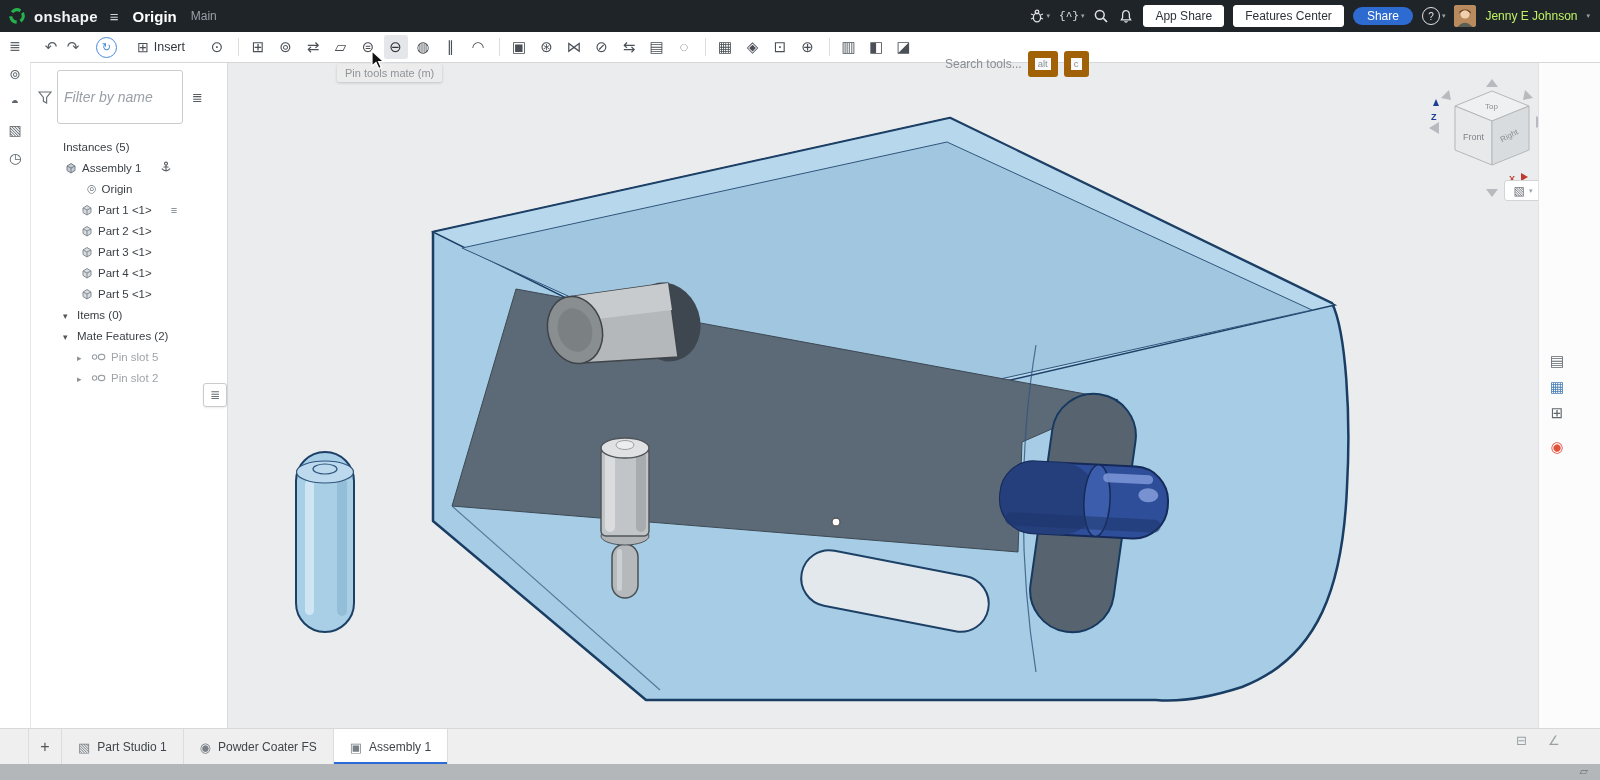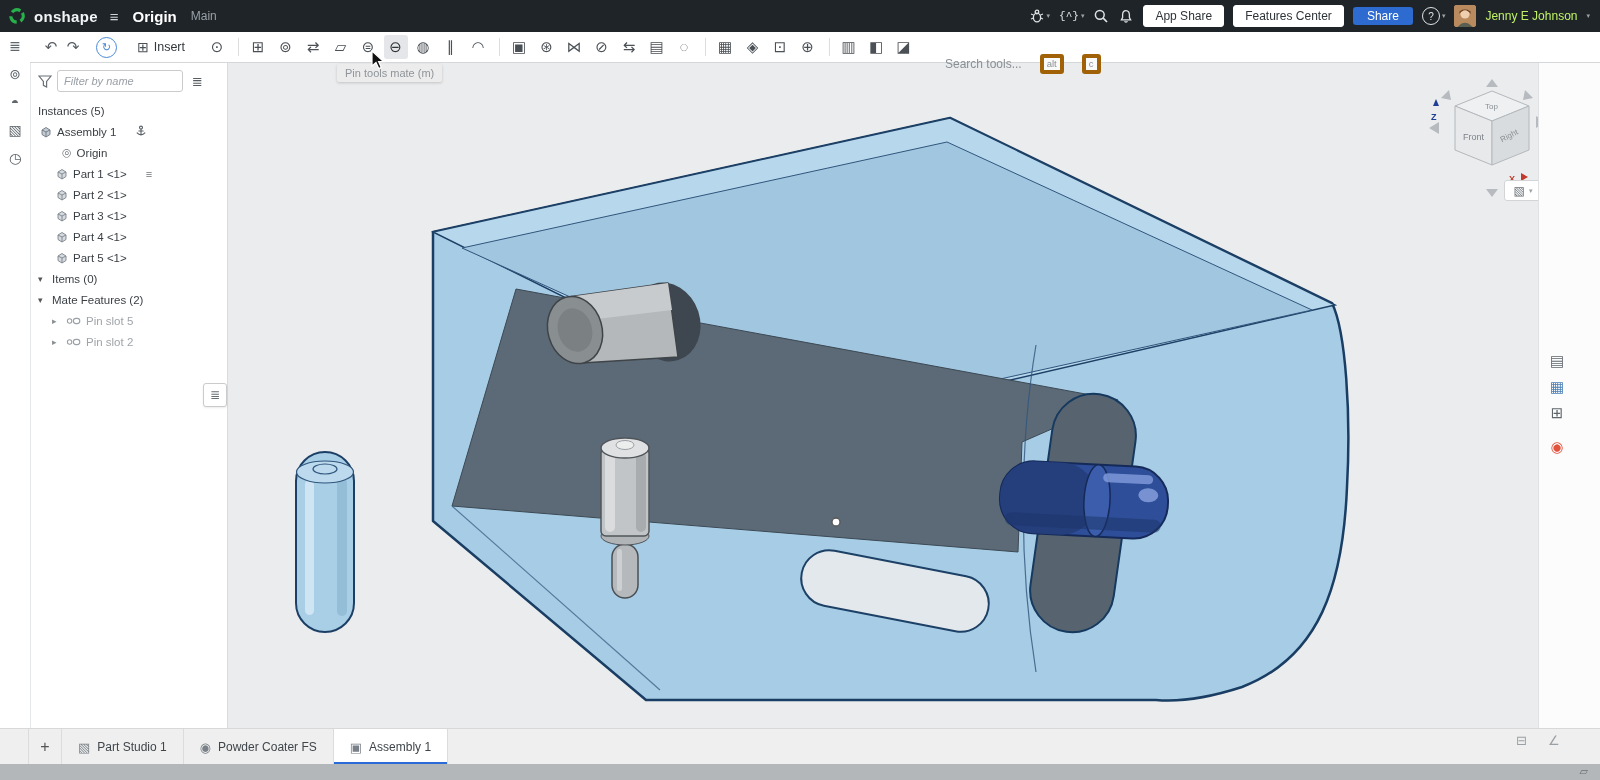--- a/index.html
+++ b/index.html
@@ -9,52 +9,52 @@
   .topbar{position:absolute;left:0;top:0;width:1600px;height:32px;background:#1f2428;display:flex;align-items:center;color:#fff;z-index:30;}
   .tb-left{display:flex;align-items:center;padding-left:8px;gap:8px;}
   .wordmark{font-size:15px;font-weight:700;letter-spacing:.3px;color:#f2f4f5;}
   .doc-menu{color:#cfd4d8;font-size:15px;margin-left:4px;cursor:default;}
   .doc-title{font-size:15px;font-weight:700;margin-left:6px;}
   .doc-branch{font-size:12px;color:#98a0a7;margin-left:6px;}
   .tb-right{margin-left:auto;display:flex;align-items:center;gap:9px;padding-right:10px;}
   .tb-ic{display:flex;align-items:center;gap:2px;color:#dfe3e6;}
   .caret{font-size:7px;color:#9aa1a7;}
   .btn-light{background:#ffffff;color:#2f3439;font-size:12px;padding:3px 11px;border-radius:3px;border:1px solid #ffffff;line-height:14px;}
-  .btn-share{color:#fff;font-size:12px;padding:2px 14px;border-radius:3px;border:none;line-height:14px;}
+  .btn-share{color:#fff;font-size:12px;padding:2px 14px;border-radius:10px;border:none;line-height:14px;}
   .help-circle{width:16px;height:16px;border:1.5px solid #dfe3e6;border-radius:50%;font-size:10px;display:flex;align-items:center;justify-content:center;color:#dfe3e6;}
   .avatar{width:22px;height:22px;border-radius:3px;overflow:hidden;background:#caa27a;}
   .user-name{font-size:12px;color:#bef264;}
   .braces{font-size:11px;color:#dfe3e6;font-family:"Liberation Mono","DejaVu Sans Mono",monospace;}
 
   
   .toolbar{position:absolute;left:30px;top:32px;width:1570px;height:30px;background:#fff;border-bottom:1px solid #d5d7d9;display:flex;align-items:center;z-index:20;}
   .t-undo,.t-redo{width:22px;text-align:center;font-size:15px;color:#565c61;}
   .t-undo{margin-left:10px;}
   .t-update{width:19px;height:19px;border:1.5px solid #4a8ad8;border-radius:50%;color:#4a8ad8;font-size:11px;display:flex;align-items:center;justify-content:center;margin-left:12px;}
   .insert-btn{display:flex;align-items:center;gap:5px;margin-left:14px;font-size:12.5px;color:#33383d;background:none;border:none;padding:3px 6px;}
   .insert-btn .g{font-size:14px;color:#4a5056;}
   .ticons{display:flex;align-items:center;margin-left:14px;}
   .ticon{width:24px;height:24px;line-height:24px;text-align:center;font-size:15px;color:#4a5056;border-radius:3px;margin-right:3.5px;position:relative;cursor:default;}
   .ticon.hover{background:#e4e6e9;color:#2f3439;}
   .ticon.sep-after{margin-right:17px;}
   .ticon.sep-after::after{content:"";position:absolute;right:-10px;top:3px;bottom:3px;width:1px;background:#ddd;}
-  .search-tools{display:flex;align-items:center;gap:18px;margin-left:26px;font-size:12px;color:#8a8f94;margin-top:33px;}
-  .kbd{border:4px solid #a16207;border-radius:3px;font-size:9.5px;color:#8a8f94;padding:0 3px;line-height:12px;background:#fafafa;}
+  .search-tools{display:flex;align-items:center;gap:6px;margin-left:26px;font-size:12px;color:#8a8f94;margin-top:33px;}
+  .kbd{border:7px solid #a16207;border-radius:3px;font-size:9.5px;color:#8a8f94;padding:0 3px;line-height:12px;background:#fafafa;}
 
   
   .leftstrip{position:absolute;left:0;top:32px;width:30px;height:696px;background:#fff;border-right:1px solid #e6e7e8;display:flex;flex-direction:column;align-items:center;padding-top:6px;gap:12px;z-index:15;}
   .strip-ic{font-size:14px;color:#5f666c;width:22px;height:16px;text-align:center;line-height:16px;}
 
   
   .panel{position:absolute;left:30px;top:62px;width:197px;height:666px;background:#fff;border-right:1px solid #d9dbdd;z-index:10;font-size:11.5px;color:#3a3f44;}
   .filter-row{display:flex;align-items:center;gap:5px;padding:8px 6px 8px 8px;}
-  .filter-input{width:112px;height:20px;border:1px solid #c9cbcd;border-radius:3px;font-size:11px;padding:0 6px;color:#444;font-family:inherit;}
+  .filter-input{width:112px;height:20px;border:1px solid #c9cbcd;border-radius:3px;font-size:14px;padding:16px 6px;color:#444;font-family:inherit;}
   .filter-input::placeholder{color:#9aa0a6;font-style:italic;}
   .list-opts{font-size:13px;color:#565c61;margin-left:4px;}
-  .trow{display:flex;align-items:center;gap:5px;height:21px;}
+  .trow{display:flex;align-items:flex-end;gap:5px;height:21px;margin-left:25px;}
   .pl8{padding-left:8px;}.pl10{padding-left:10px;}.pl22{padding-left:22px;}.pl26{padding-left:26px;}.pl32{padding-left:32px;}
   .trow .chev{font-size:9px;color:#555;width:9px;}
   .trow .chev-r{font-size:9px;color:#8a8f94;width:9px;}
   .muted-label{color:#a0a4a8;}
   .row-trailing{margin-left:14px;color:#70777d;}
   .origin-g{font-size:11px;color:#6a7076;}
 
   
   .viewport{position:absolute;left:227px;top:62px;width:1311px;height:666px;background:#eaecee;overflow:hidden;}
   .scene{position:absolute;left:0;top:0;}

